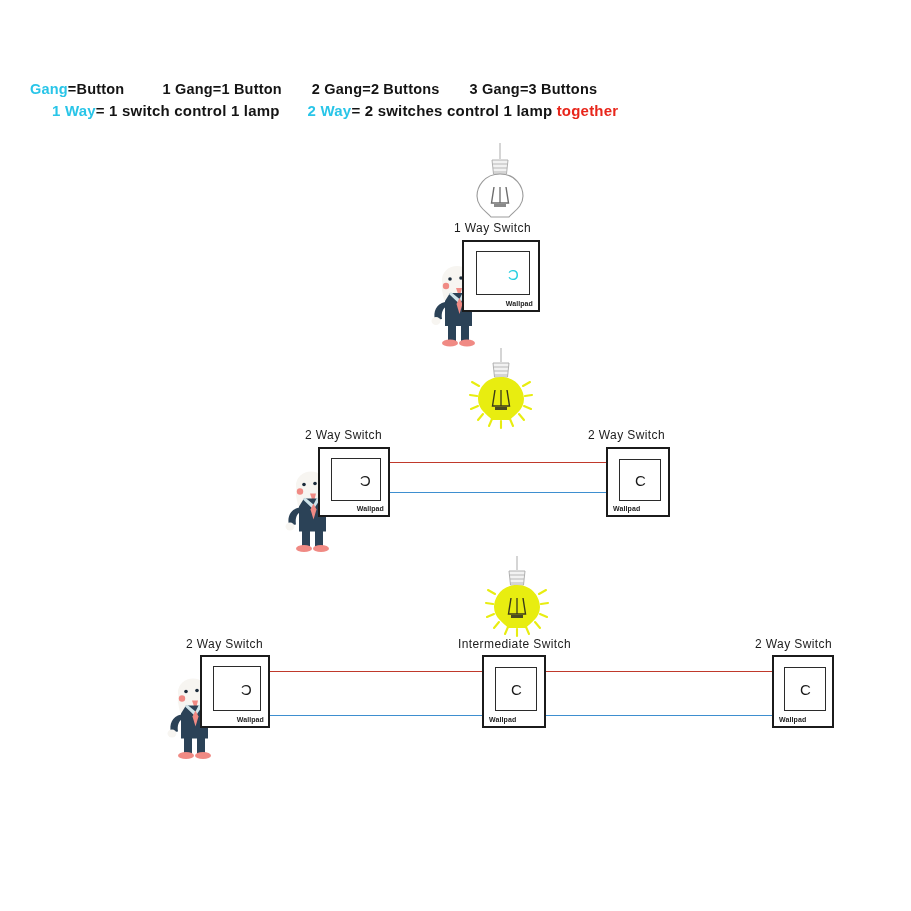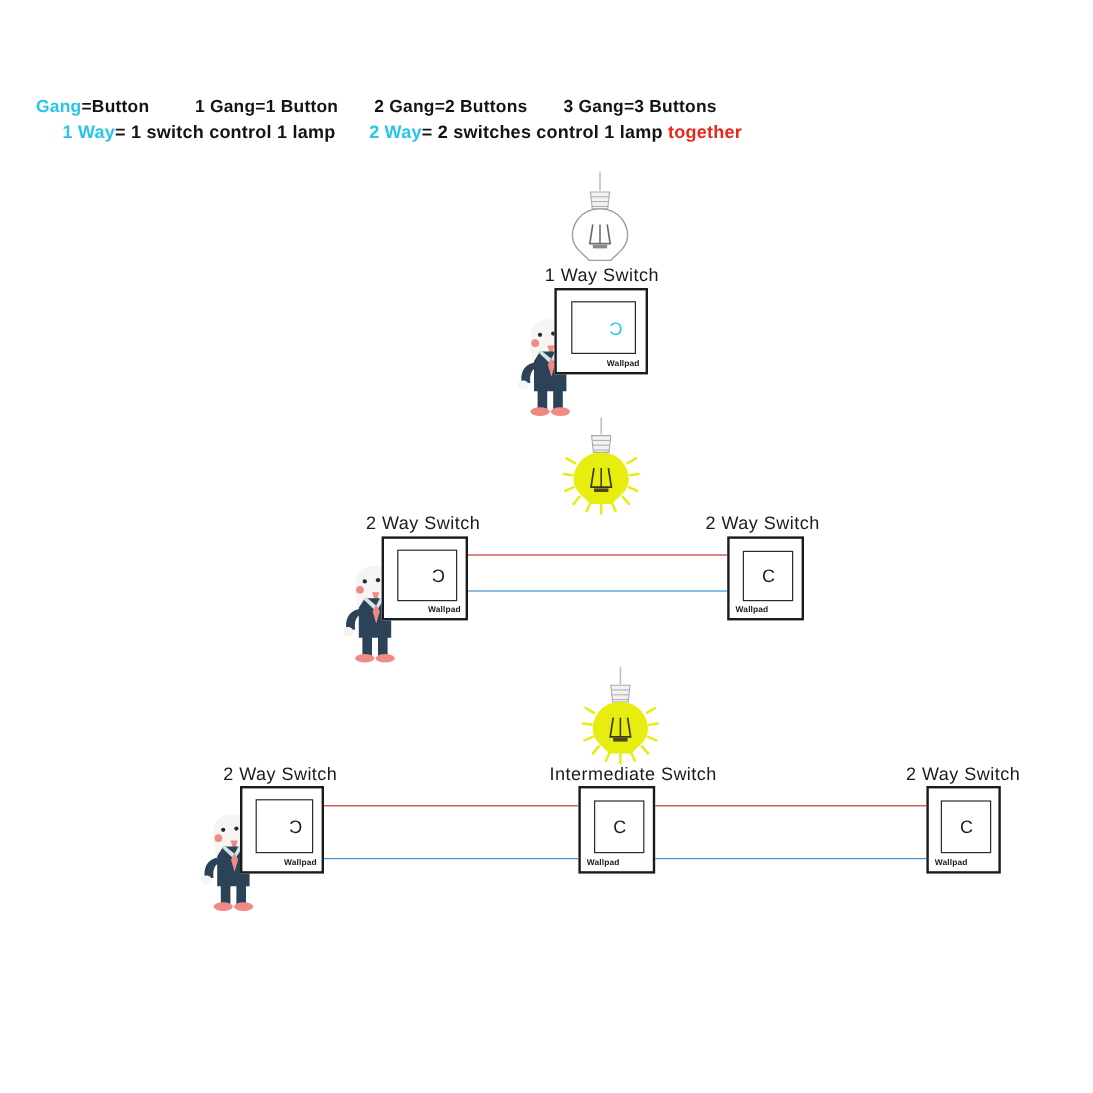--- a/index.html
+++ b/index.html
@@ -50,21 +50,21 @@
     font-size:7px;
     font-weight:bold;
     color:#1b1b1b;
     letter-spacing:0.1px;
     white-space:nowrap;
   }
 
   
   .cap{
     position:absolute;
-    font-size:15px;
+    font-size:12px;
     color:#1b1b1b;
     white-space:nowrap;
     letter-spacing:0.4px;
   }
 
   
   .wire{position:absolute;height:0;border-top-width:1.6px;border-top-style:solid;}
   .wire.red{border-top-color:#c0392b;}
   .wire.blue{border-top-color:#3e8fd0;}
 

